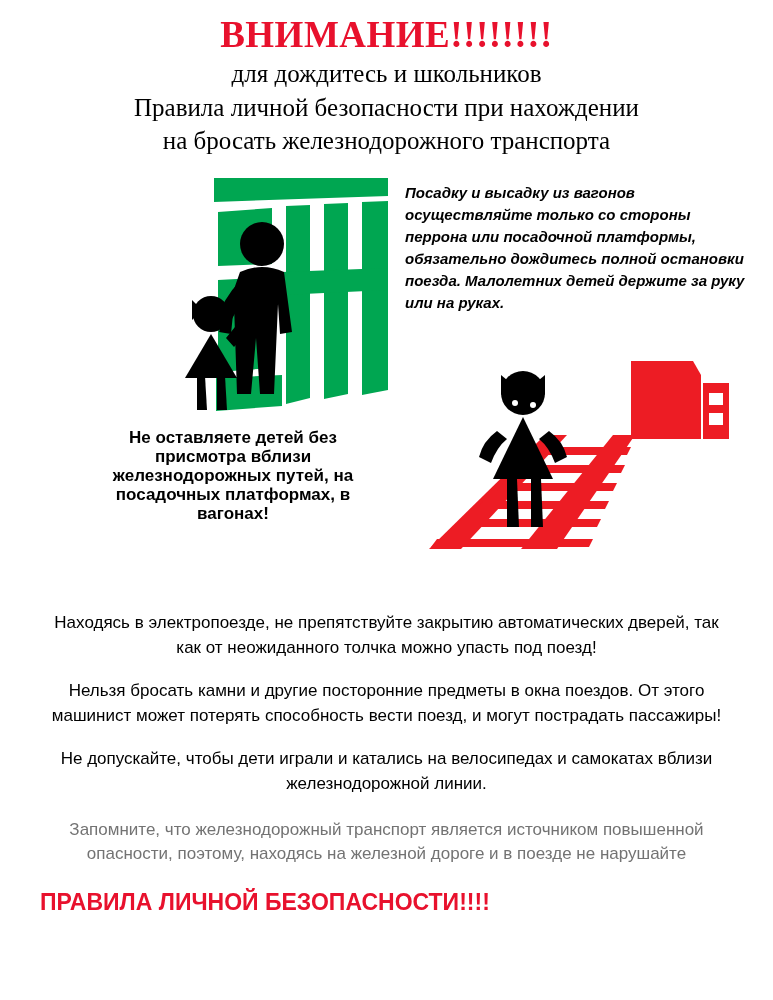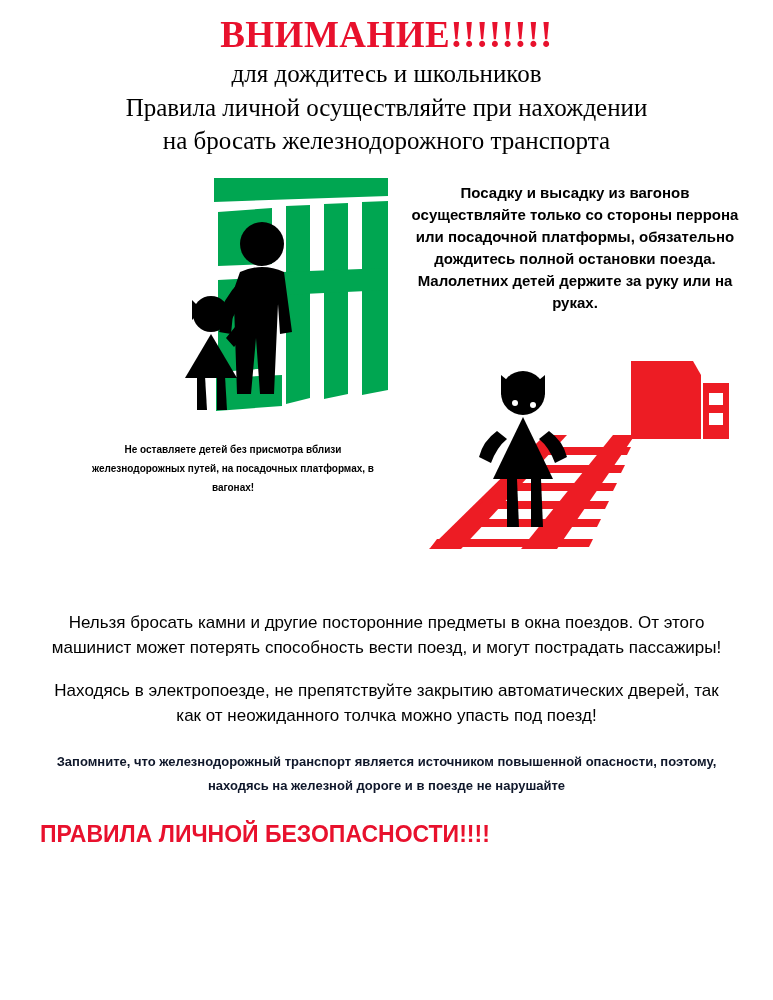--- a/index.html
+++ b/index.html
@@ -60,36 +60,37 @@
   .img-train {
     position: absolute;
     left: 78px;
     top: 0px;
     width: 300px;
     height: 265px;
   }
   .cap-left {
     position: absolute;
     left: 70px;
-    top: 272px;
+    top: 260px;
     width: 290px;
     text-align: center;
-    font-size: 10px;
+    font-size: 17px;
     font-weight: bold;
     line-height: 19px;
   }
   .text-right {
     position: absolute;
     right: 10px;
     top: 14px;
     width: 340px;
-    text-align: center;
+    text-align: left;
     font-size: 15px;
     font-weight: bold;
     line-height: 22px;
+    font-style: italic;
   }
   .img-crossing {
     position: absolute;
     right: 18px;
     top: 175px;
     width: 320px;
     height: 215px;
   }
 
   
@@ -100,44 +101,44 @@
     top: 610px;
     text-align: center;
   }
   .para {
     font-size: 17px;
     line-height: 25px;
     color: #000;
     margin-bottom: 18px;
   }
   .para.red {
-    color: #0f172a;
-    font-weight: bold;
-    font-size: 13px;
+    color: #737373;
+    font-weight: normal;
+    font-size: 17px;
     line-height: 24px;
     margin-top: 22px;
   }
   .final {
     color: #e8112d;
     font-weight: bold;
     font-size: 23px;
     line-height: 28px;
     text-align: left;
     margin-top: 22px;
   }
 </style>
 </head>
 <body>
 
 <div class="page">
 
   <div class="header">
     <div class="title-main">ВНИМАНИЕ!!!!!!!!</div>
     <div class="title-sub">для дождитесь и школьников</div>
-    <div class="title-rules">Правила личной осуществляйте при нахождении</div>
+    <div class="title-rules">Правила личной безопасности при нахождении</div>
     <div class="title-rules">на бросать железнодорожного транспорта</div>
   </div>
 
   <div class="band1">
 
     <svg class="img-train" viewBox="0 0 300 265">
 
       <g fill="#00a651">
 
         <path d="M118 10 L292 10 L292 28 L118 34 Z"></path>
@@ -221,19 +222,20 @@
       </g>
 
       <g fill="#ffffff">
         <circle cx="98" cy="60" r="3"></circle>
         <circle cx="116" cy="62" r="3"></circle>
       </g>
     </svg>
   </div>
 
   <div class="body-text">
+    <div class="para">Находясь в электропоезде, не препятствуйте закрытию автоматических дверей, так как от неожиданного толчка можно упасть под поезд!</div>
     <div class="para">Нельзя бросать камни и другие посторонние предметы  в окна поездов. От этого машинист может потерять способность вести поезд, и могут пострадать пассажиры!</div>
-    <div class="para">Находясь в электропоезде, не препятствуйте закрытию автоматических дверей, так как от неожиданного толчка можно упасть под поезд!</div>
+    <div class="para">Не допускайте, чтобы дети играли и катались на велосипедах и самокатах  вблизи железнодорожной линии.</div>
     <div class="para red">Запомните, что железнодорожный транспорт является источником повышенной опасности, поэтому, находясь на железной дороге и в поезде не нарушайте</div>
     <div class="final">ПРАВИЛА ЛИЧНОЙ БЕЗОПАСНОСТИ!!!!</div>
   </div>
 
 </div>
 
 </body></html>

